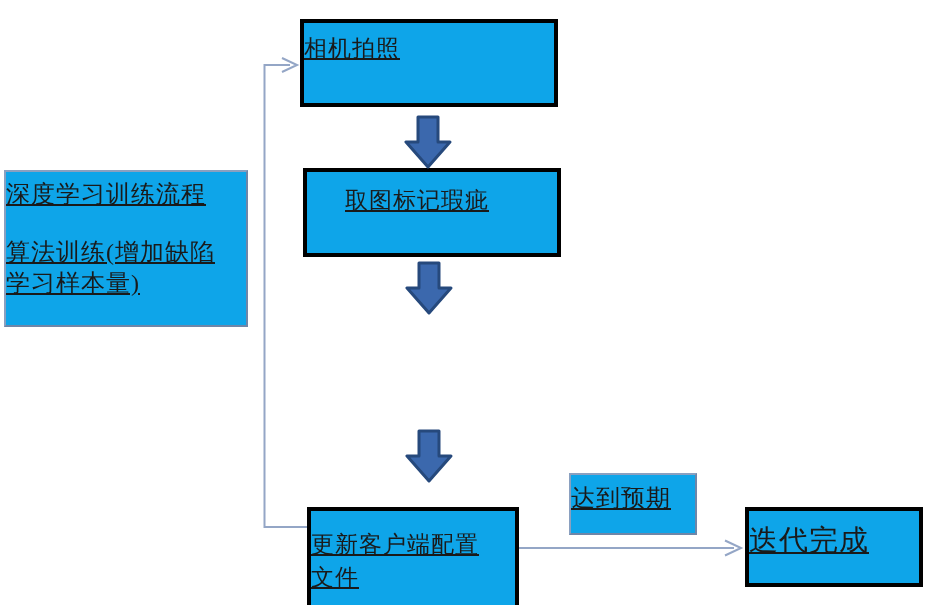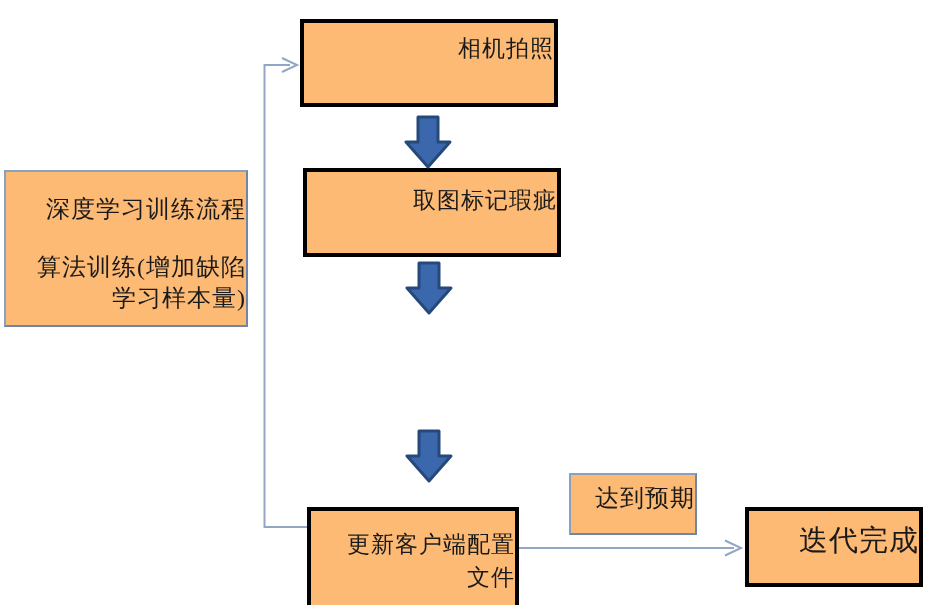--- a/index.html
+++ b/index.html
@@ -12,38 +12,39 @@
     width: 930px;
     height: 605px;
     background: var(--background, #fff);
     font-family: "Liberation Serif", "DejaVu Serif", serif;
     color: var(--text, #1a1a1a);
     overflow: hidden;
   }
   .node {
     position: absolute;
     box-sizing: border-box;
-    background: #fdba74;
+    background: #0ea5e9;
     border: 4px solid var(--box-border-primary, #000);
-    text-align: right;
+    text-align: left;
     font-size: 23px;
     letter-spacing: 1px;
+    text-decoration: underline;
   }
   .node.thin {
     border: 2px solid var(--box-border-secondary, #8096b8);
     border-right-color: #6e86a8;
     border-bottom-color: #6e86a8;
     font-size: 24px;
   }
   .n-camera   { left: 300px; top: 19px;  width: 258px; height: 88px;  padding-top: 10px; }
-  .n-mark     { left: 303px; top: 168px; width: 258px; height: 89px;  padding-top: 13px; }
+  .n-mark     { left: 303px; top: 168px; width: 258px; height: 89px;  padding-top: 13px; padding-left: 38px; }
   .n-gciqd    { left: 306px; top: 321px; width: 251px; height: 91px;  padding-top: 14px; }
   .n-update   { left: 307px; top: 507px; width: 212px; height: 113px; padding-top: 17px; line-height: 33px; }
   .n-done     { left: 745px; top: 507px; width: 178px; height: 80px;  padding-top: 10px; font-size: 29px; }
-  .n-legend   { left: 4px;   top: 170px; width: 244px; height: 157px; padding-top: 22px;  line-height: 31px; }
+  .n-legend   { left: 4px;   top: 170px; width: 244px; height: 157px; padding-top: 7px;  line-height: 31px; }
   .n-expect   { left: 569px; top: 473px; width: 128px; height: 62px;  padding-top: 9px;  line-height: 28px; }
   .legend-gap { height: 27px; }
   .block-arrow { position: absolute; width: 48px; height: 54px; }
   .ba-1 { left: 404px; top: 115px; }
   .ba-2 { left: 405px; top: 261px; }
   .ba-3 { left: 405px; top: 429px; }
   .connectors {
     position: absolute;
     left: 0; top: 0;
     width: 930px; height: 605px;

